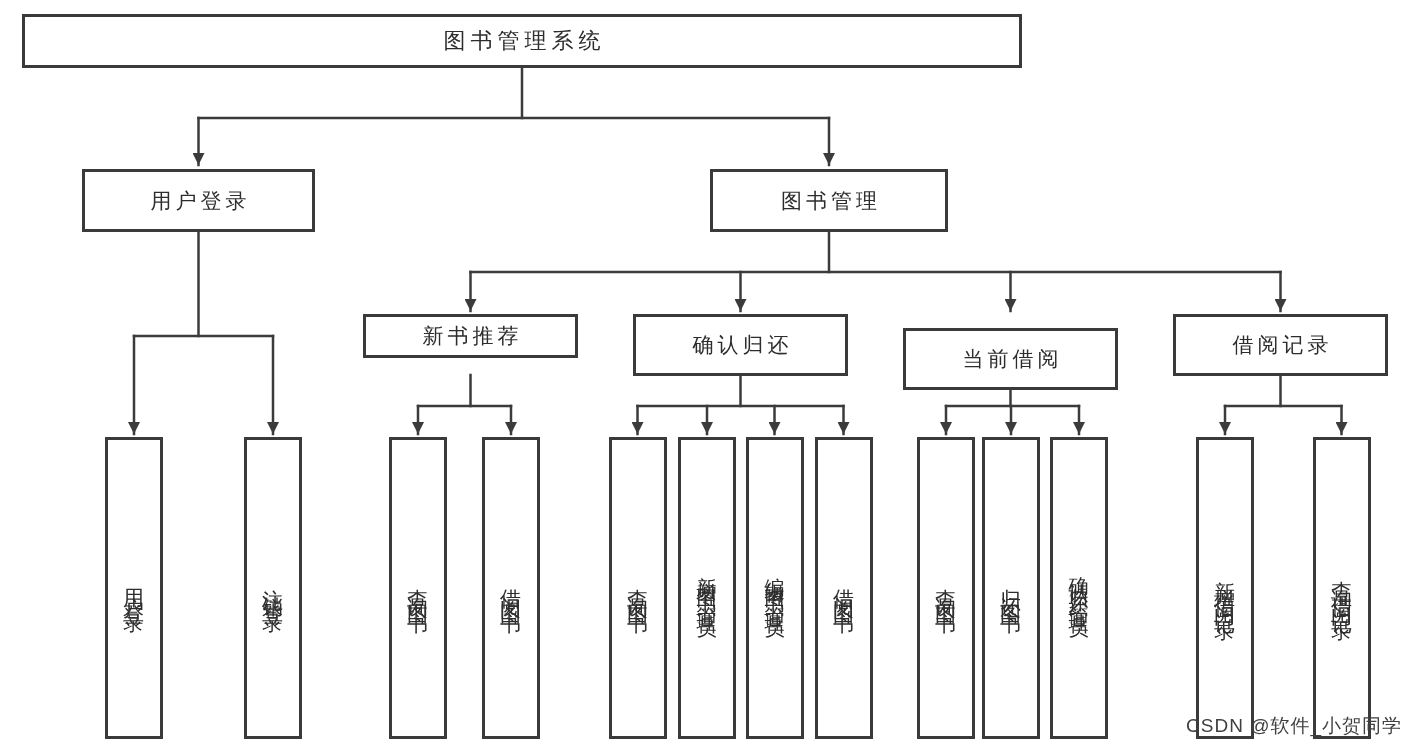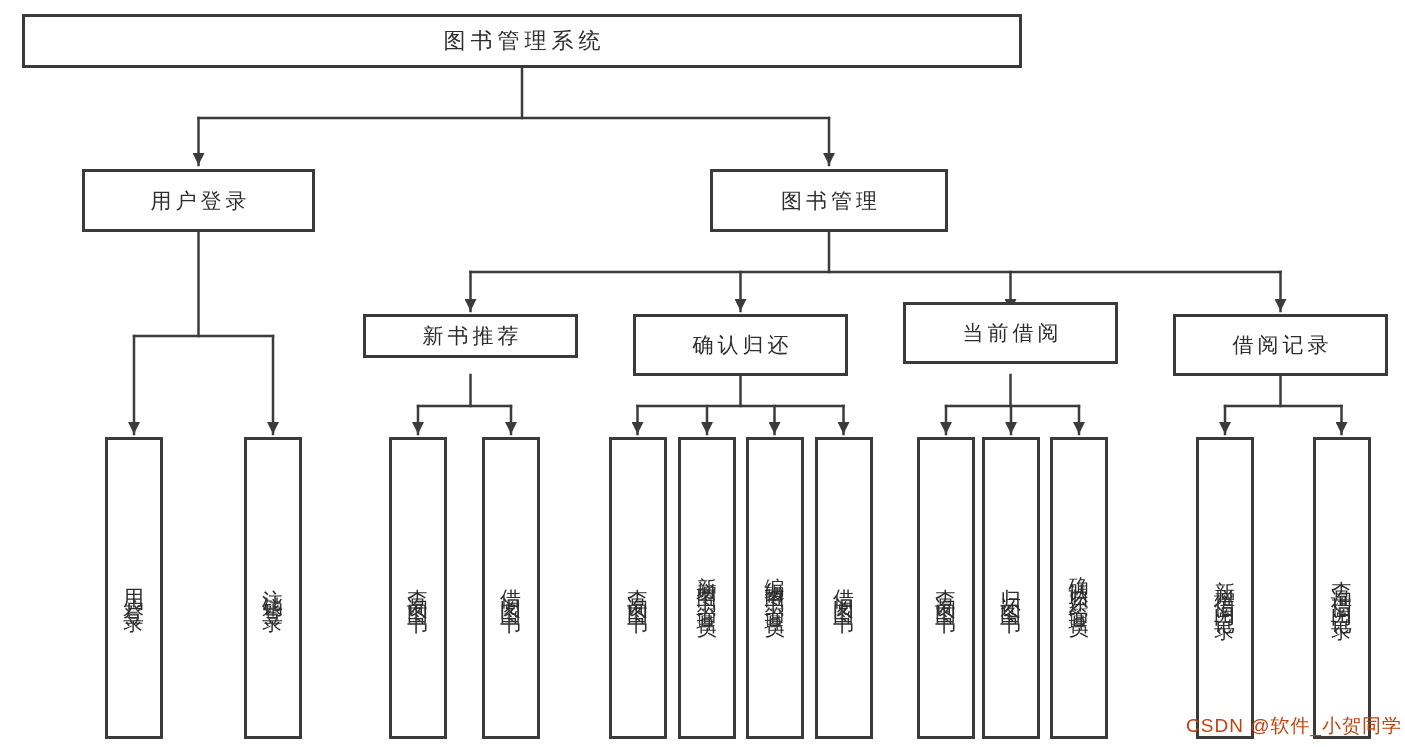--- a/index.html
+++ b/index.html
@@ -62,21 +62,21 @@
     letter-spacing: 6px;
     font-size: 20px;
   }
   #watermark {
     position: absolute;
     top: 713px;
     right: 3px;
     z-index: 5;
     font-size: 19px;
     letter-spacing: 1px;
-    color: #c2410c;
+    color: #404040;
     white-space: nowrap;
   }
 </style>
 </head>
 <body>
 
 <div id="stage">
 
   <svg id="connectors" viewBox="0 0 1405 747" xmlns="http://www.w3.org/2000/svg">
     <defs>
@@ -128,21 +128,21 @@
     </g>
   </svg>
 
   <div class="node root-label" style="left:22px; top:14px; width:1000px; height:54px;">图书管理系统</div>
 
   <div class="node h-label" style="left:82px; top:169px; width:233px; height:63px;">用户登录</div>
   <div class="node h-label" style="left:710px; top:169px; width:238px; height:63px;">图书管理</div>
 
   <div class="node h-label" style="left:363px; top:314px; width:215px; height:44px;">新书推荐</div>
   <div class="node h-label" style="left:633px; top:314px; width:215px; height:62px;">确认归还</div>
-  <div class="node h-label" style="left:903px; top:302px; width:215px; height:62px;">当前借阅</div>
+  <div class="node h-label" style="left:903px; top:328px; width:215px; height:62px;">当前借阅</div>
   <div class="node h-label" style="left:1173px; top:314px; width:215px; height:62px;">借阅记录</div>
 
   <div class="node leaf" style="left:105px;">
     <span class="vtext">用户登录</span>
   </div>
   <div class="node leaf" style="left:244px;">
     <span class="vtext">注销登录</span>
   </div>
 
   <div class="node leaf" style="left:389px;">

